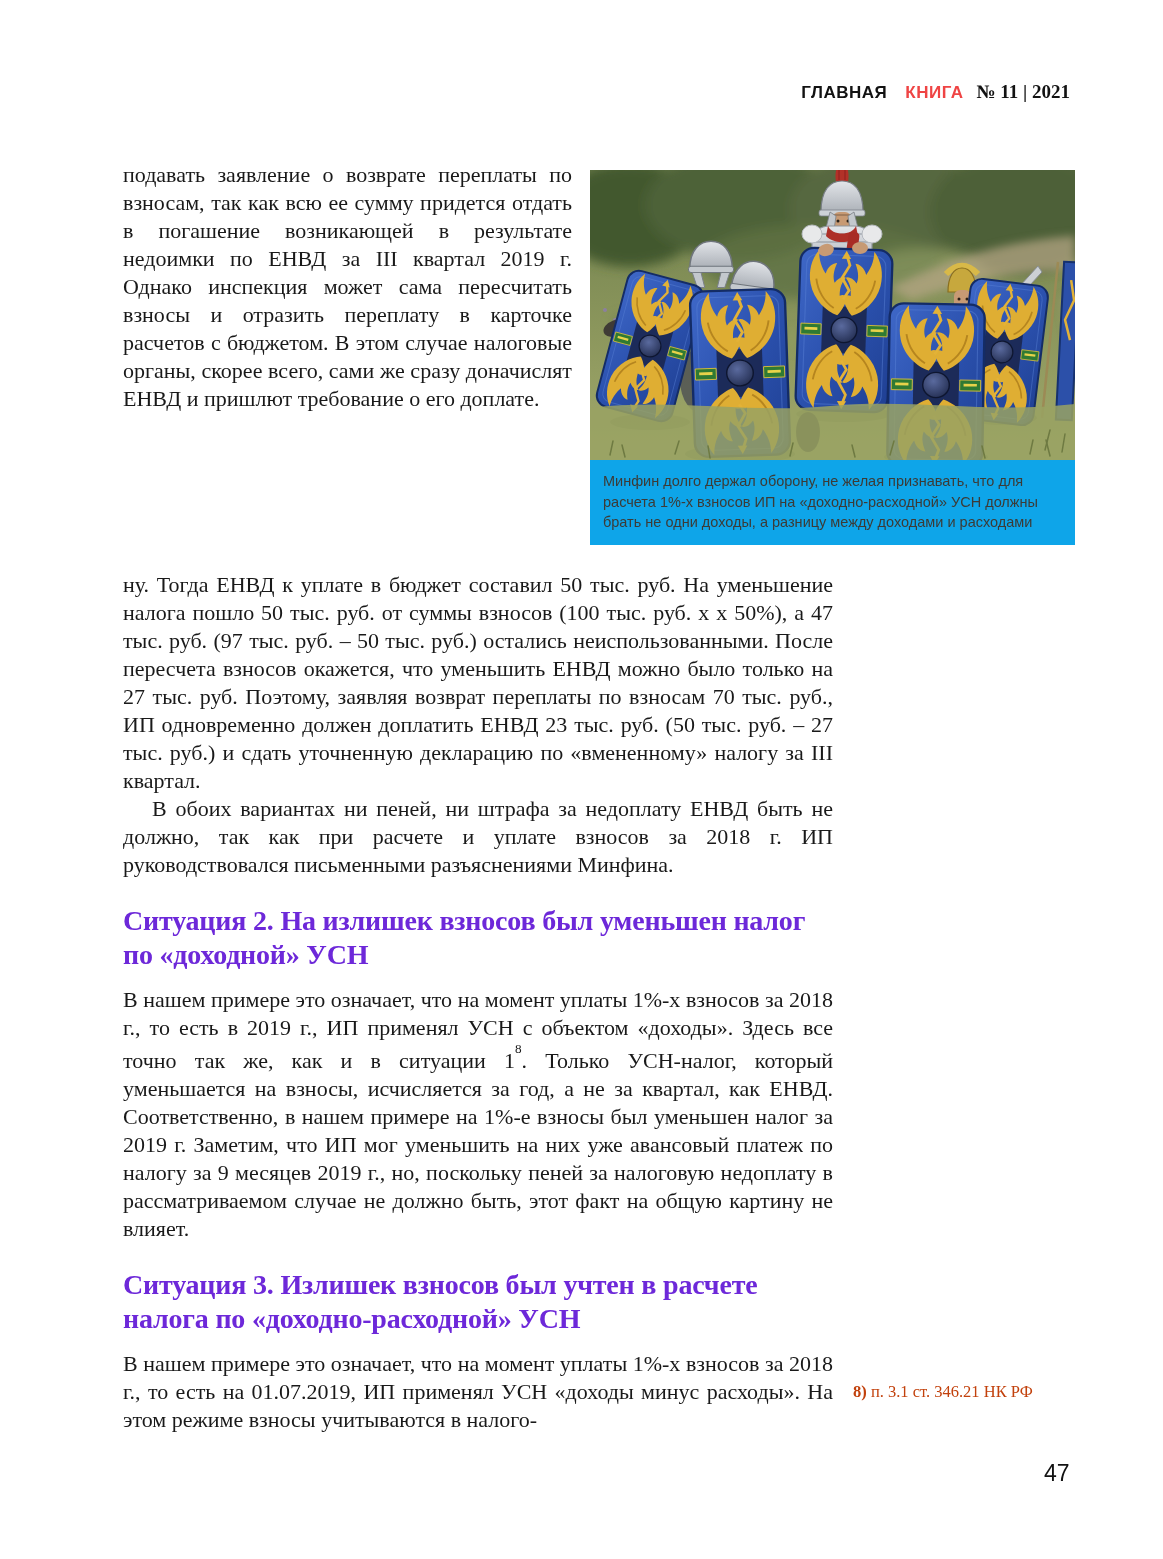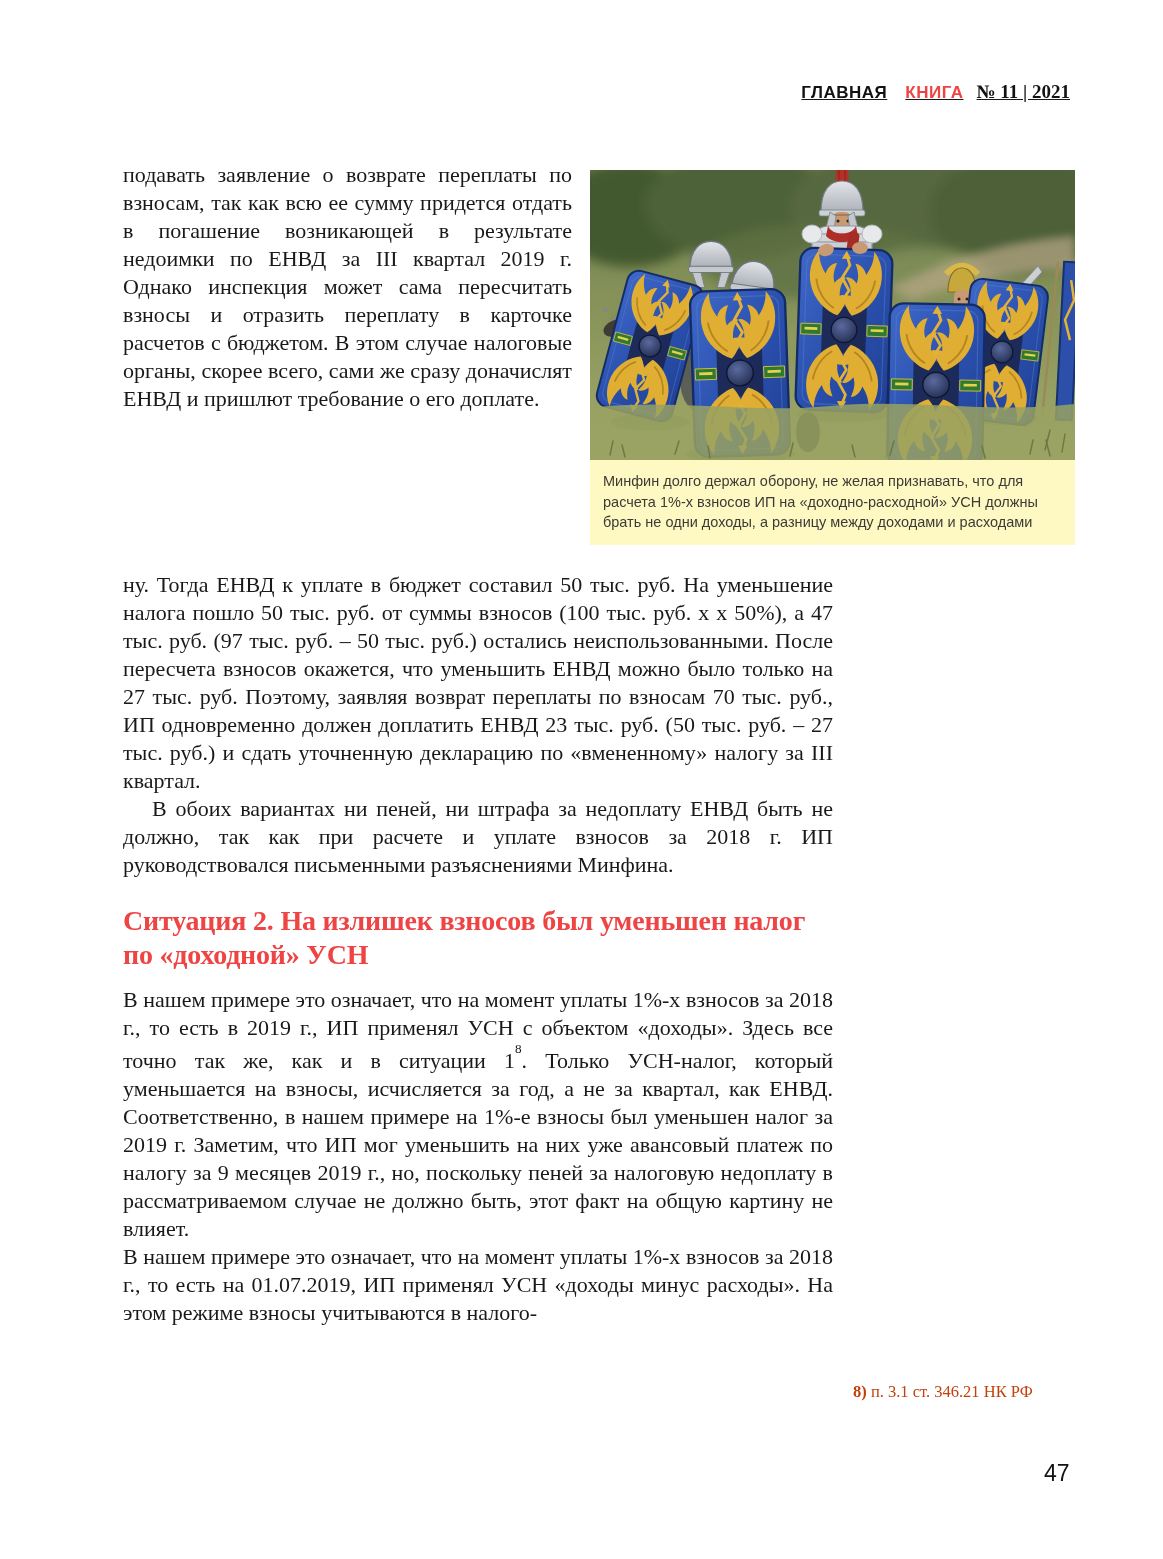--- a/index.html
+++ b/index.html
@@ -7,21 +7,21 @@
   body {
     width:1163px; height:1559px;
     font-family:"Liberation Serif", serif;
     color:#191919;
   }
   .page { position:relative; width:1163px; height:1559px; background:#fff; overflow:hidden; }
 
   
   .runhead {
     position:absolute; top:81px; right:93px;
-    display:flex; align-items:baseline; white-space:nowrap;text-decoration:underline;
+    display:flex; align-items:baseline; white-space:nowrap;
   }
   .mag-black {
     font-family:"Liberation Sans", sans-serif; font-weight:700;
     font-size:17px; letter-spacing:.5px; color:#121212;
   }
   .mag-accent {
     font-family:"Liberation Sans", sans-serif; font-weight:700;
     font-size:17px; letter-spacing:.5px; color:#ef4444; margin-left:18px;
   }
   .issue {
@@ -34,35 +34,35 @@
     position:absolute; left:123px; top:161px; width:449px;
     font-size:22px; line-height:28px; text-align:justify;
   }
   .p-variant { margin-top:21px; }
   .variant-label { font-weight:700; font-style:italic; }
 
   
   .figure { position:absolute; left:590px; top:170px; width:485px; }
   .figure svg { display:block; }
   .figcaption {
-    background:#fef9c3; padding:11px 13px 12px 13px;
+    background:#0ea5e9; padding:11px 13px 12px 13px;
     font-family:"Liberation Sans", sans-serif;
     font-size:14.5px; line-height:20.5px; color:#3c3b37;
   }
 
   
   .main-col {
     position:absolute; left:123px; top:571px; width:710px;
     font-size:22px; line-height:28px; text-align:justify;
   }
   .p-indent { text-indent:29px; }
   .sect {
     font-family:"Liberation Serif", serif; font-weight:700;
     font-size:28px; line-height:34px; text-align:left;
-    margin-top:25px; letter-spacing:-0.2px; color:#ef4444;
+    margin-top:25px; letter-spacing:-0.2px; color:#6d28d9;
   }
   .sect + p { margin-top:14px; }
   sup.fn { font-size:0.6em; position:relative; top:-0.55em; }
 
   
   .footnote {
     position:absolute; left:853px; top:1381px; width:240px;
     font-size:16.5px; line-height:21px; color:#c2410c;
   }
   .fn-marker { font-weight:700; }
@@ -255,20 +255,21 @@
     <figcaption class="figcaption">Минфин долго держал оборону, не желая признавать, что для расчета 1%-х взносов ИП на «доходно-расходной» УСН должны брать не одни доходы, а разницу между доходами и расходами</figcaption>
   </figure>
 
   <div class="main-col">
     <p>ну. Тогда ЕНВД к уплате в бюджет составил 50 тыс. руб. На уменьшение налога пошло 50 тыс. руб. от суммы взносов (100 тыс. руб. х х 50%), а 47 тыс. руб. (97 тыс. руб. – 50 тыс. руб.) остались неиспользованными. После пересчета взносов окажется, что уменьшить ЕНВД можно было только на 27 тыс. руб. Поэтому, заявляя возврат переплаты по взносам 70 тыс. руб., ИП одновременно должен доплатить ЕНВД 23 тыс. руб. (50 тыс. руб. – 27 тыс. руб.) и сдать уточненную декларацию по «вмененному» налогу за III квартал.</p>
     <p class="p-indent">В обоих вариантах ни пеней, ни штрафа за недоплату ЕНВД быть не должно, так как при расчете и уплате взносов за 2018 г. ИП руководствовался письменными разъяснениями Минфина.</p>
 
     <h2 class="sect">Ситуация 2. На излишек взносов был уменьшен налог по «доходной» УСН</h2>
     <p><span>В нашем примере это означает, что на момент уплаты 1%-х взносов за 2018 г., то есть в 2019 г., ИП применял УСН с объектом «доходы». Здесь все точно так же, как и в ситуации 1</span><sup class="fn">8</sup><span>. Только УСН-налог, который уменьшается на взносы, исчисляется за год, а не за квартал, как ЕНВД. Соответственно, в нашем примере на 1%-е взносы был уменьшен налог за 2019 г. Заметим, что ИП мог уменьшить на них уже авансовый платеж по налогу за 9 месяцев 2019 г., но, поскольку пеней за налоговую недоплату в рассматриваемом случае не должно быть, этот факт на общую картину не влияет.</span></p>
 
+    <h2 class="sect">Ситуация 3. Излишек взносов был учтен в расчете налога по «доходно-расходной» УСН</h2>
     <p>В нашем примере это означает, что на момент уплаты 1%-х взносов за 2018 г., то есть на 01.07.2019, ИП применял УСН «доходы минус расходы». На этом режиме взносы учитываются в налого-</p>
   </div>
 
   <div class="footnote">
     <span class="fn-marker">8)</span><span> п. 3.1 ст. 346.21 НК РФ</span>
   </div>
 
   <div class="pageno">47</div>
 
 </div>

